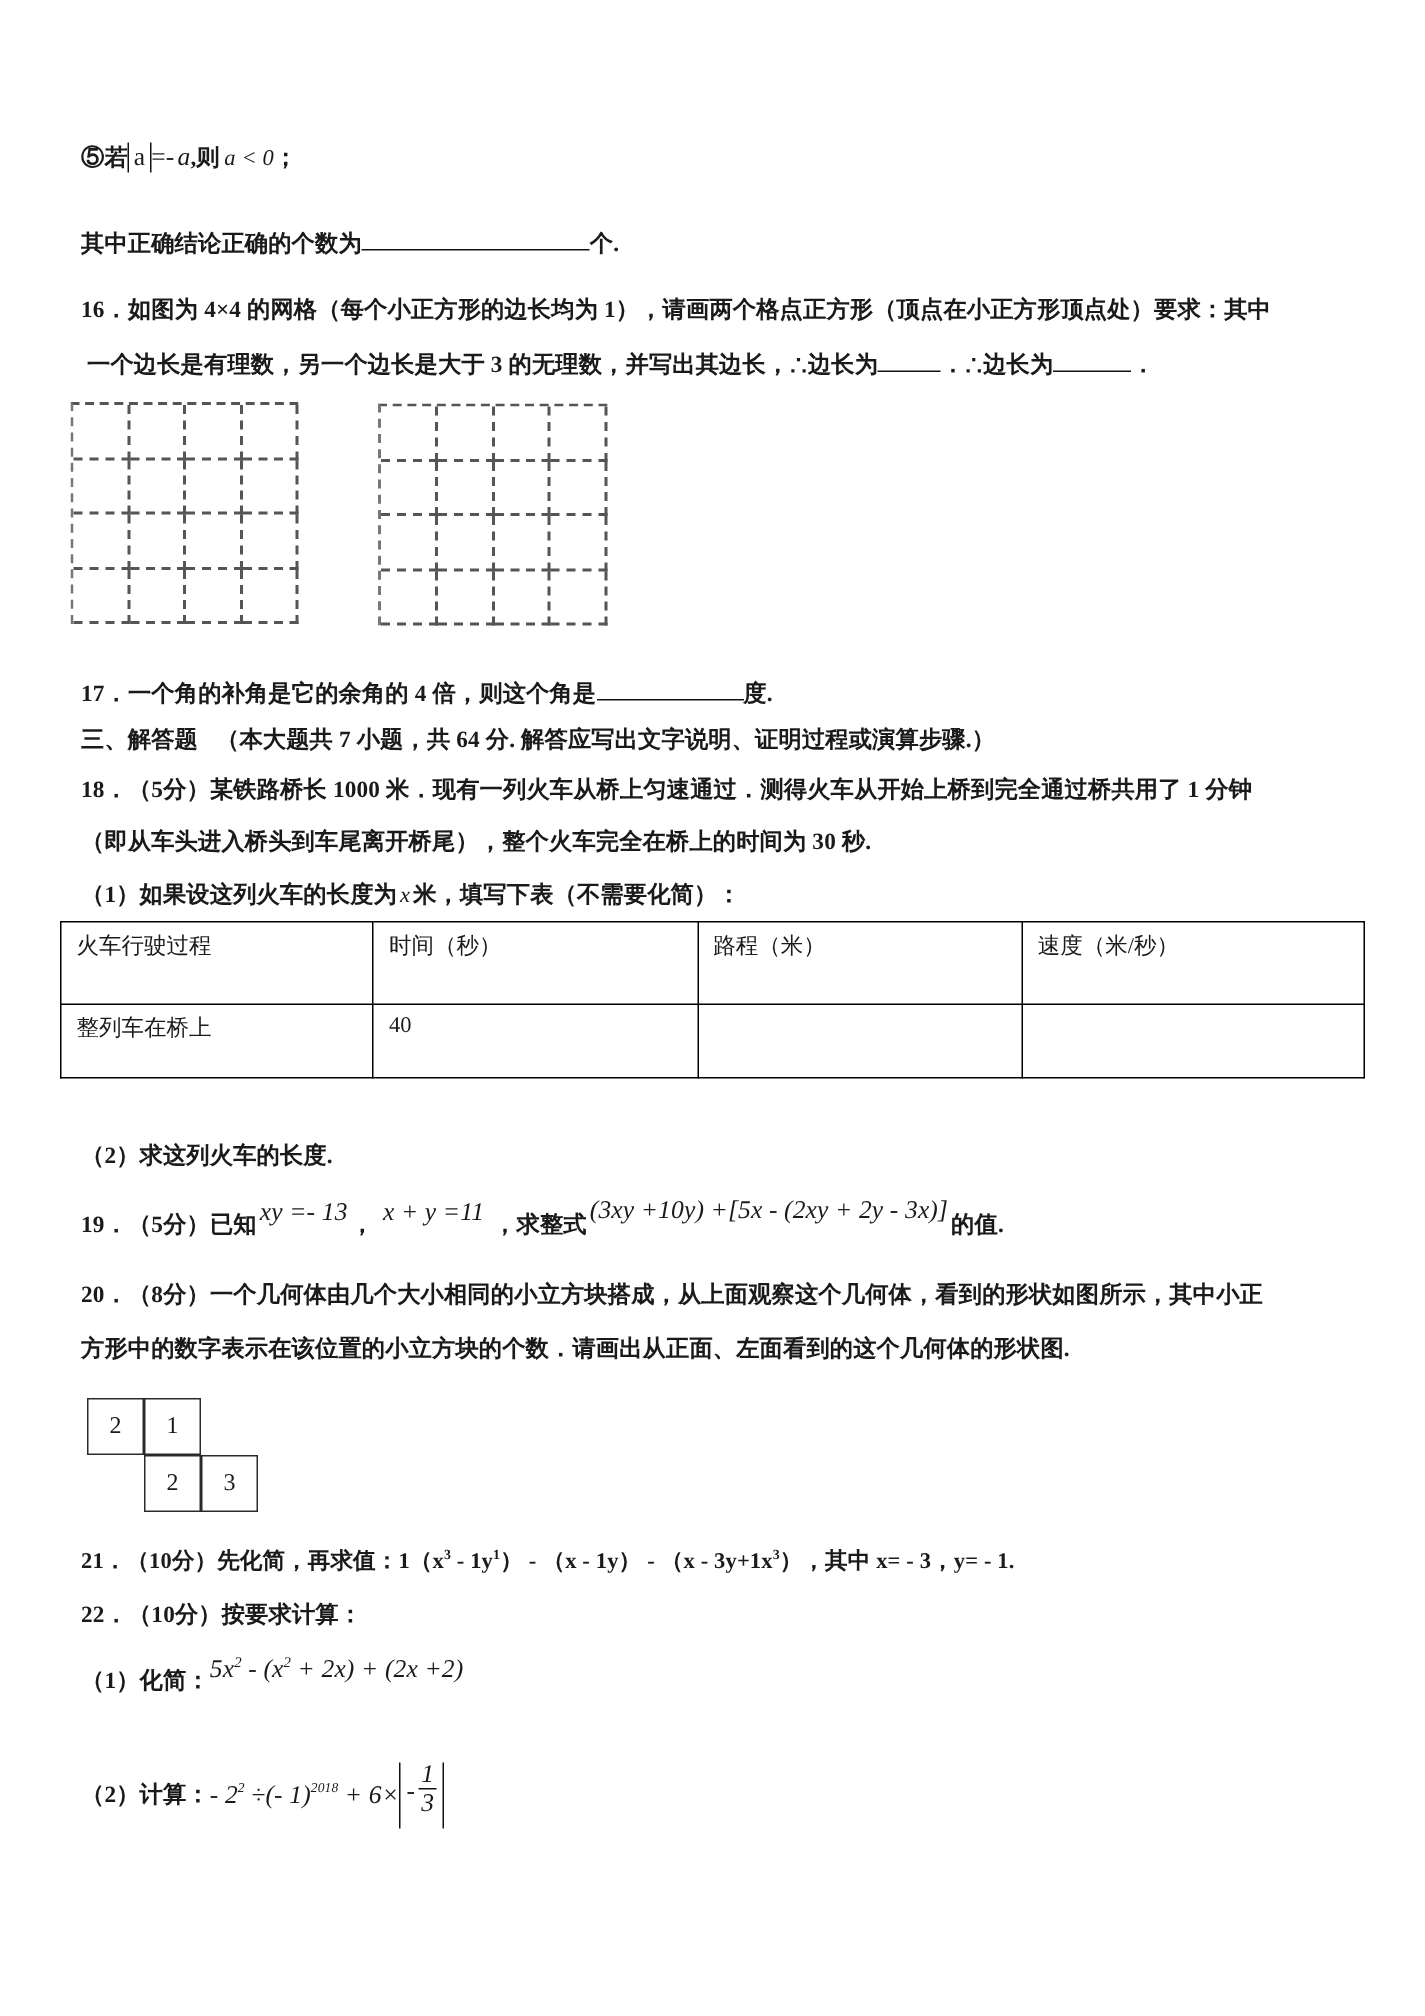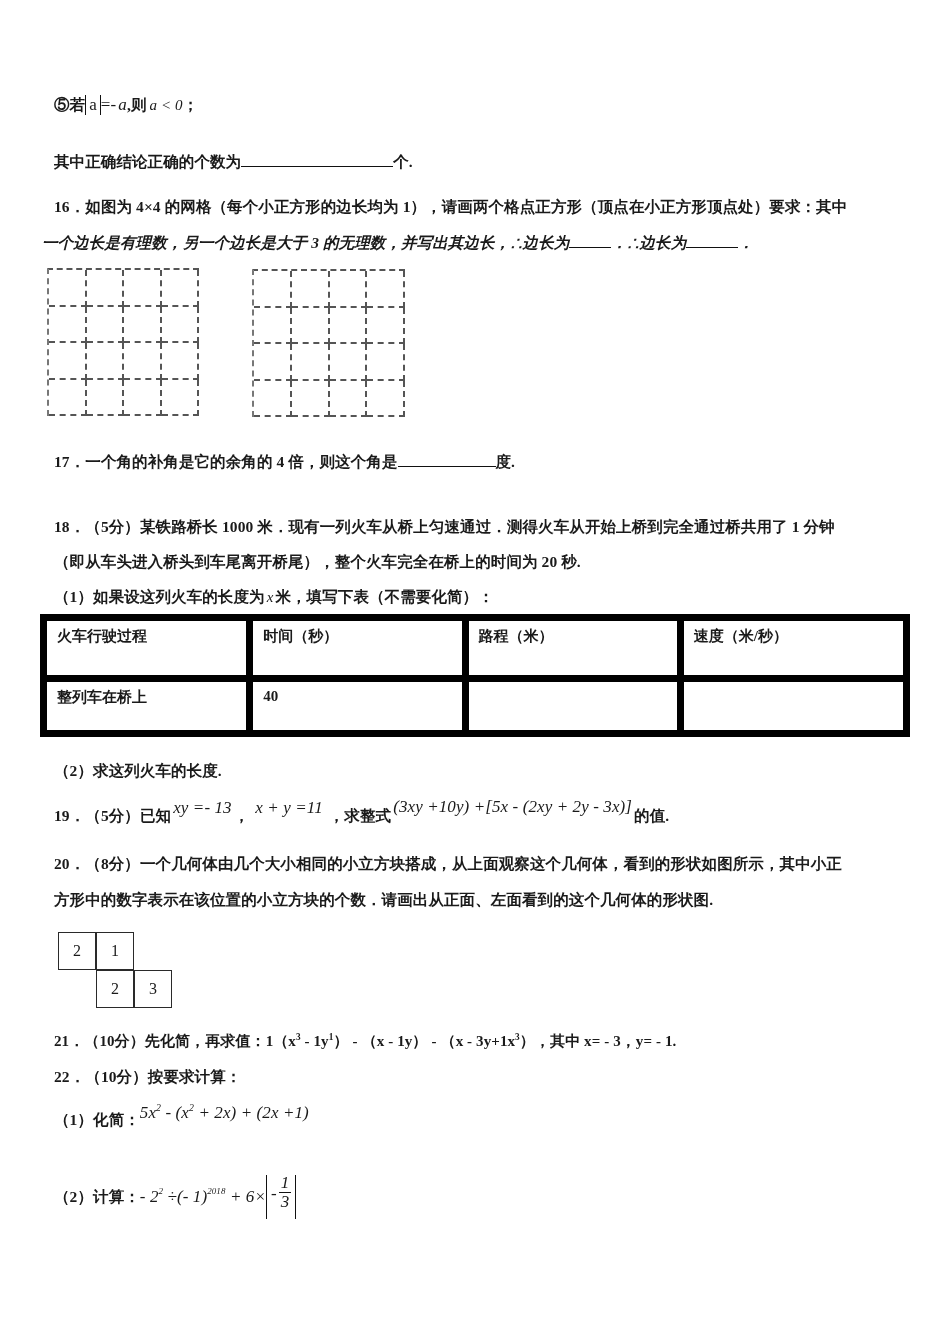--- a/index.html
+++ b/index.html
@@ -90,24 +90,24 @@
     box-sizing: border-box;
   }
 
   
   .qtable {
     position: absolute;
     border-collapse: collapse;
     font-size: 15px;
   }
   .qtable td {
-    border: 7px solid #000000;
+    border: 1px solid #000000;
     padding: 6px 10px;
     vertical-align: top;
-    font-weight: bold;
+    font-weight: normal;
     font-family: "Liberation Serif","DejaVu Serif",serif;
   }
   .qtable td.num { font-family: "Liberation Serif","DejaVu Serif",serif; }
   .qtable .r0 td { height: 42px; }
   .qtable .r1 td, .qtable .r2 td { height: 36px; }
 
   
   .cubewrap { position: absolute; }
   .cubecell {
     position: absolute;
@@ -131,21 +131,21 @@
     <span class="cn">⑤若</span><span class="mathtxt absbar">a</span><span class="mathtxt">=-</span><span class="mathtxt mi" style="padding-left:2px;">a</span><span class="cn">,则</span><span class="mathtxt mi" style="font-size:15px; padding-left:3px;">a &lt; 0</span><span class="cn">；</span>
   </div>
 
   <div class="line" style="left:40px; top:152px;">
     <span class="cn">其中正确结论正确的个数为</span><span class="blank-u" style="width:152px; height:14px;"></span><span class="cn">个.</span>
   </div>
 
   <div class="line" style="left:40px; top:198px;">
     <span class="cn">16．</span><span class="cn">如图为 4×4 的网格（每个小正方形的边长均为 1），请画两个格点正方形（顶点在小正方形顶点处）要求：其中</span>
   </div>
-  <div class="line" style="left:28px; top:233px;font-style:italic;">
+  <div class="line" style="left:44px; top:233px;">
     <span class="cn">一个边长是有理数，另一个边长是大于 3 的无理数，并写出其边长，∴边长为</span><span class="blank-u" style="width:42px; height:14px;"></span><span class="cn">．∴边长为</span><span class="blank-u" style="width:52px; height:14px;"></span><span class="cn">．</span>
   </div>
 
   <div class="grid4" style="left:47px; top:268px; width:150px; height:146px;">
     <div class="cell"></div>
       <div class="cell"></div>
       <div class="cell"></div>
       <div class="cell"></div>
     <div class="cell"></div>
       <div class="cell"></div>
@@ -177,26 +177,29 @@
     <div class="cell"></div>
       <div class="cell"></div>
       <div class="cell"></div>
       <div class="cell"></div>
   </div>
 
   <div class="line" style="left:40px; top:452px;">
     <span class="cn">17．</span><span class="cn">一个角的补角是它的余角的 4 倍，则这个角是</span><span class="blank-u" style="width:98px; height:14px;"></span><span class="cn">度.</span>
   </div>
 
+  <div class="line" style="left:40px; top:485px;">
+    <span class="cn">三、解答题</span><span class="cn" style="padding-left:12px;">（本大题共 7 小题，共 64 分. 解答应写出文字说明、证明过程或演算步骤.）</span>
+  </div>
 
   <div class="line" style="left:40px; top:518px;">
     <span class="cn">18．</span><span class="cn">（5分）</span><span class="cn">某铁路桥长 1000 米．现有一列火车从桥上匀速通过．测得火车从开始上桥到完全通过桥共用了 1 分钟</span>
   </div>
   <div class="line" style="left:40px; top:553px;">
-    <span class="cn">（即从车头进入桥头到车尾离开桥尾），整个火车完全在桥上的时间为 20 秒.</span>
+    <span class="cn">（即从车头进入桥头到车尾离开桥尾），整个火车完全在桥上的时间为 30 秒.</span>
   </div>
   <div class="line" style="left:40px; top:588px;">
     <span class="cn">（1）如果设这列火车的长度为</span><span class="mathtxt mi" style="font-size:15px; padding:0 2px;">x</span><span class="cn">米，填写下表（不需要化简）：</span>
   </div>
 
   <table class="qtable" style="left:40px; top:614px; width:870px;">
     <tbody>
         <tr class="r0">
       <td style="width:210px;">火车行驶过程</td>
       <td style="width:215px;">时间（秒）</td>
@@ -236,20 +239,20 @@
 
   <div class="line" style="left:40px; top:1033px; font-size:15px;">
     <span class="cn">21．</span><span class="cn">（10分）</span><span class="cn">先化简，再求值：</span><span class="bold">1</span><span class="bold">（x</span><sup class="bold">3</sup><span class="bold"> - 1y</span><sup class="bold">1</sup><span class="bold">）</span><span class="bold" style="padding:0 4px;">-</span><span class="bold">（x - 1y）</span><span class="bold" style="padding:0 4px;">-</span><span class="bold">（x - 3y+1x</span><sup class="bold">3</sup><span class="bold">）</span><span class="cn">，其中 x= - 3，y= - 1.</span>
   </div>
 
   <div class="line" style="left:40px; top:1068px;">
     <span class="cn">22．</span><span class="cn">（10分）</span><span class="cn">按要求计算：</span>
   </div>
 
   <div class="line" style="left:40px; top:1110px;">
-    <span class="cn">（1）化简：</span><span class="mathtxt mi" style="position:relative; top:-7px;"><span>5x</span><sup class="sup-sm">2</sup><span> - (x</span><sup class="sup-sm">2</sup><span> + 2x) + (2x +1)</span></span>
+    <span class="cn">（1）化简：</span><span class="mathtxt mi" style="position:relative; top:-7px;"><span>5x</span><sup class="sup-sm">2</sup><span> - (x</span><sup class="sup-sm">2</sup><span> + 2x) + (2x +2)</span></span>
   </div>
 
   <div class="line" style="left:40px; top:1175px;">
     <span class="cn" style="vertical-align:middle;">（2）计算：</span><span class="mathtxt mi" style="vertical-align:middle;">- 2</span><sup class="sup-sm mathtxt mi">2</sup><span class="mathtxt mi" style="vertical-align:middle;"> ÷(- 1)</span><sup class="sup-sm mathtxt mi">2018</sup><span class="mathtxt mi" style="vertical-align:middle;"> + 6×</span><span class="absbar-tall"><span class="mathtxt mi" style="vertical-align:middle; padding-right:2px;">-</span><span class="frac mi"><span class="num">1</span><span class="den">3</span></span></span>
   </div>
 
 </div>
 
 </body></html>

